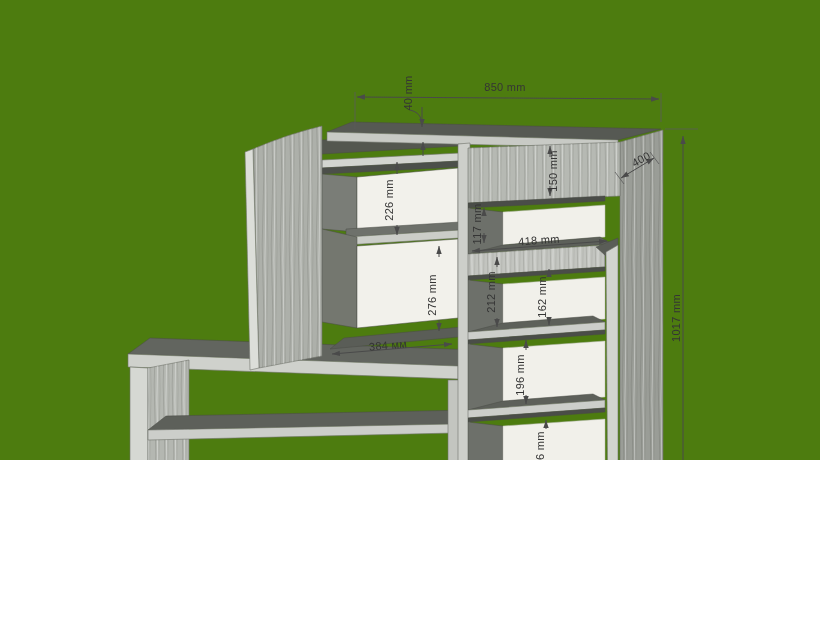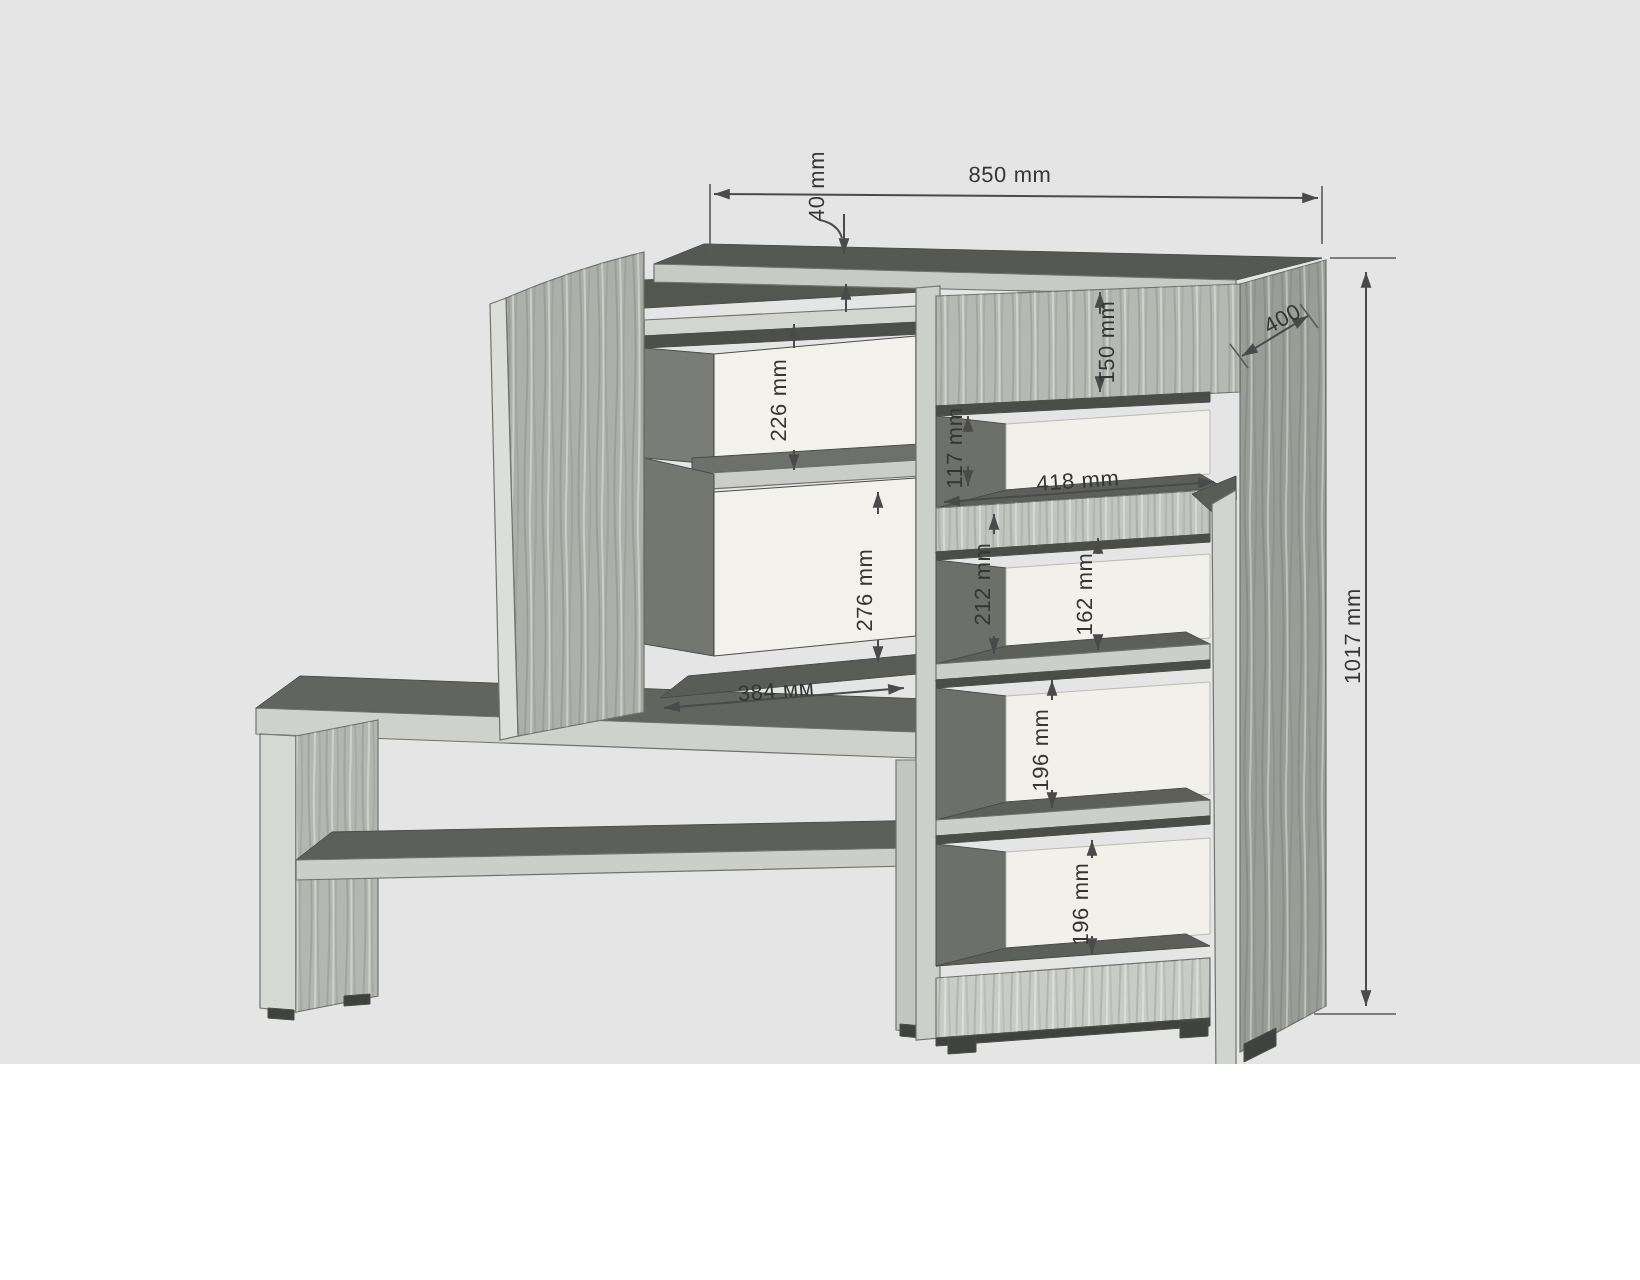--- a/index.html
+++ b/index.html
@@ -1,16 +1,16 @@
 <!DOCTYPE html>
 <html><head>
 <meta charset="utf-8">
 <style>
   html,body{margin:0;padding:0;background:#ffffff;}
-  .stage{position:relative;width:820px;height:532px;background:#e5e5e5;overflow:hidden;
+  .stage{position:relative;width:820px;height:460px;background:#4d7c0f;overflow:hidden;
          font-family:"Liberation Sans", sans-serif;}
   svg{position:absolute;left:0;top:0;}
   .face{stroke:#70736c;stroke-width:.6;}
   .dark{stroke:#4a4d47;stroke-width:.5;}
   .dim{stroke:#4a4a4a;stroke-width:1;fill:none;}
   .ext{stroke:#5a5a5a;stroke-width:.8;fill:none;}
   .lbl{font-size:11px;fill:#353535;letter-spacing:.3px;}
   .t-mid{text-anchor:middle;}
 </style>
 </head>

